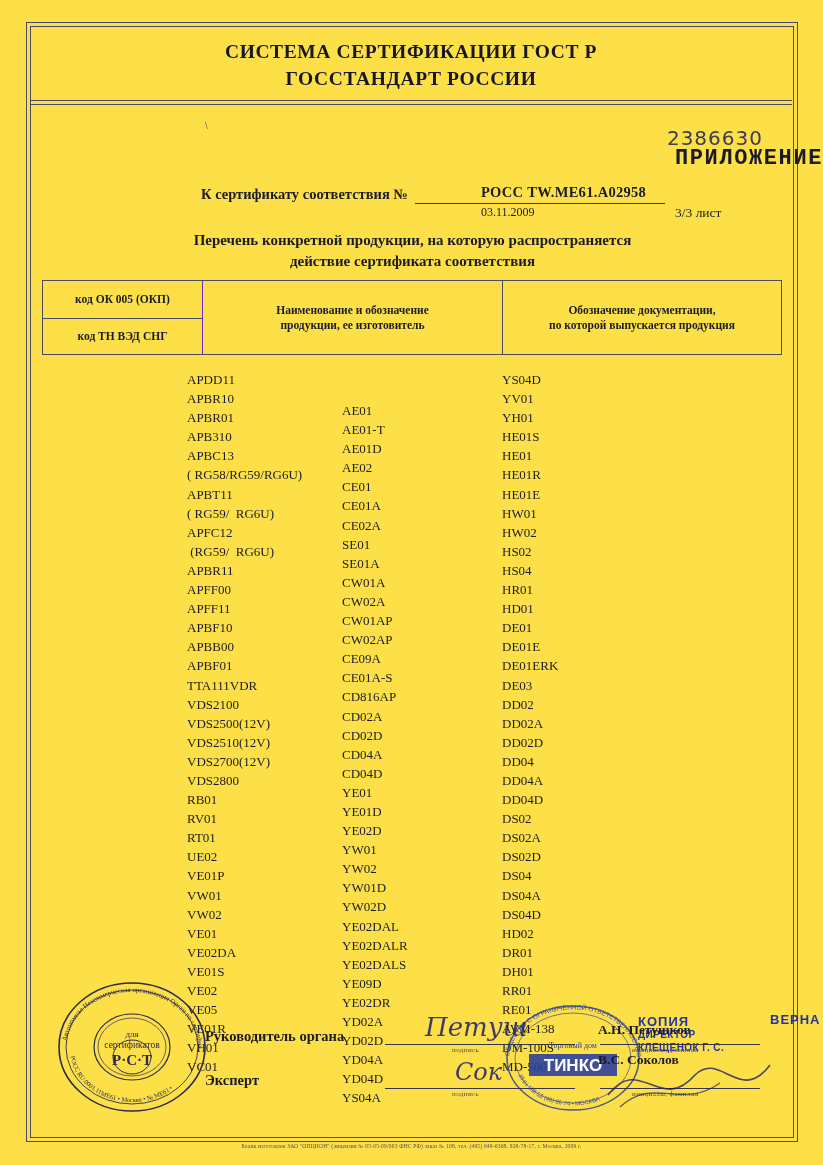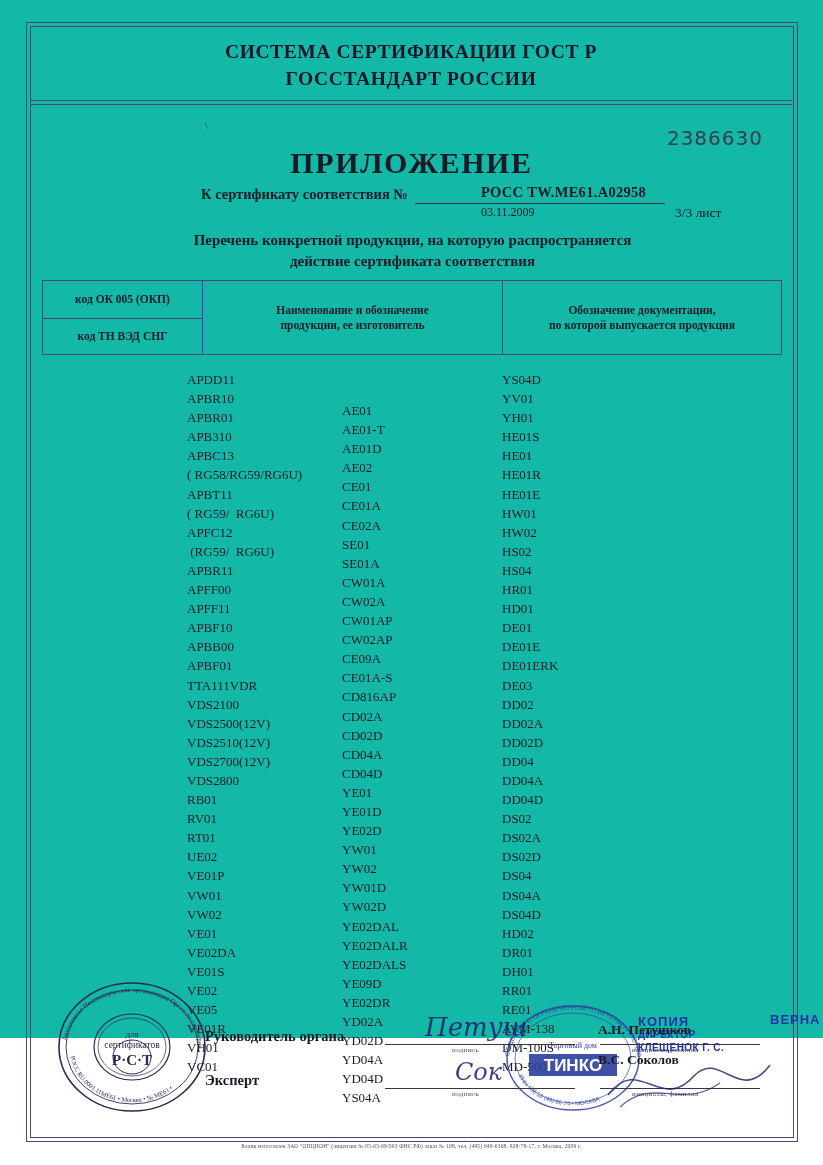--- a/index.html
+++ b/index.html
@@ -12,22 +12,22 @@
     height: 1165px;
     font-family: "Liberation Serif", serif;
     color: #1b1b28;
     position: relative;
     overflow: hidden;
   }
   .page {
     position: absolute;
     left: 0; top: 0;
     width: 823px;
-    height: 1038px;
-    background: #14b8a6;
+    height: 1165px;
+    background: #fde047;
   }
   
   .frame-outer {
     position: absolute;
     left: 26px; top: 22px;
     width: 770px; height: 1118px;
     border: 1px solid #4a4a6a;
   }
   .frame-inner {
     position: absolute;
@@ -70,24 +70,25 @@
     font-family: "DejaVu Sans", sans-serif;
     font-size: 20px;
     letter-spacing: 1px;
     color: #3b3b52;
   }
 
   .doc-title {
     position: absolute;
     left: 0; top: 146px;
     width: 823px;
-    text-align: center;
-    font-size: 30px;
+    text-align: right;
+    font-size: 22px;
     font-weight: bold;
     letter-spacing: 1.6px;
+    font-family: Liberation Mono, monospace;
   }
 
   .cert-line {
     position: absolute;
     left: 185px; top: 186px;
     width: 470px;
     font-size: 14.5px;
     font-weight: bold;
   }
   .cert-line .lbl { display: inline-block; margin-left: 16px; }

